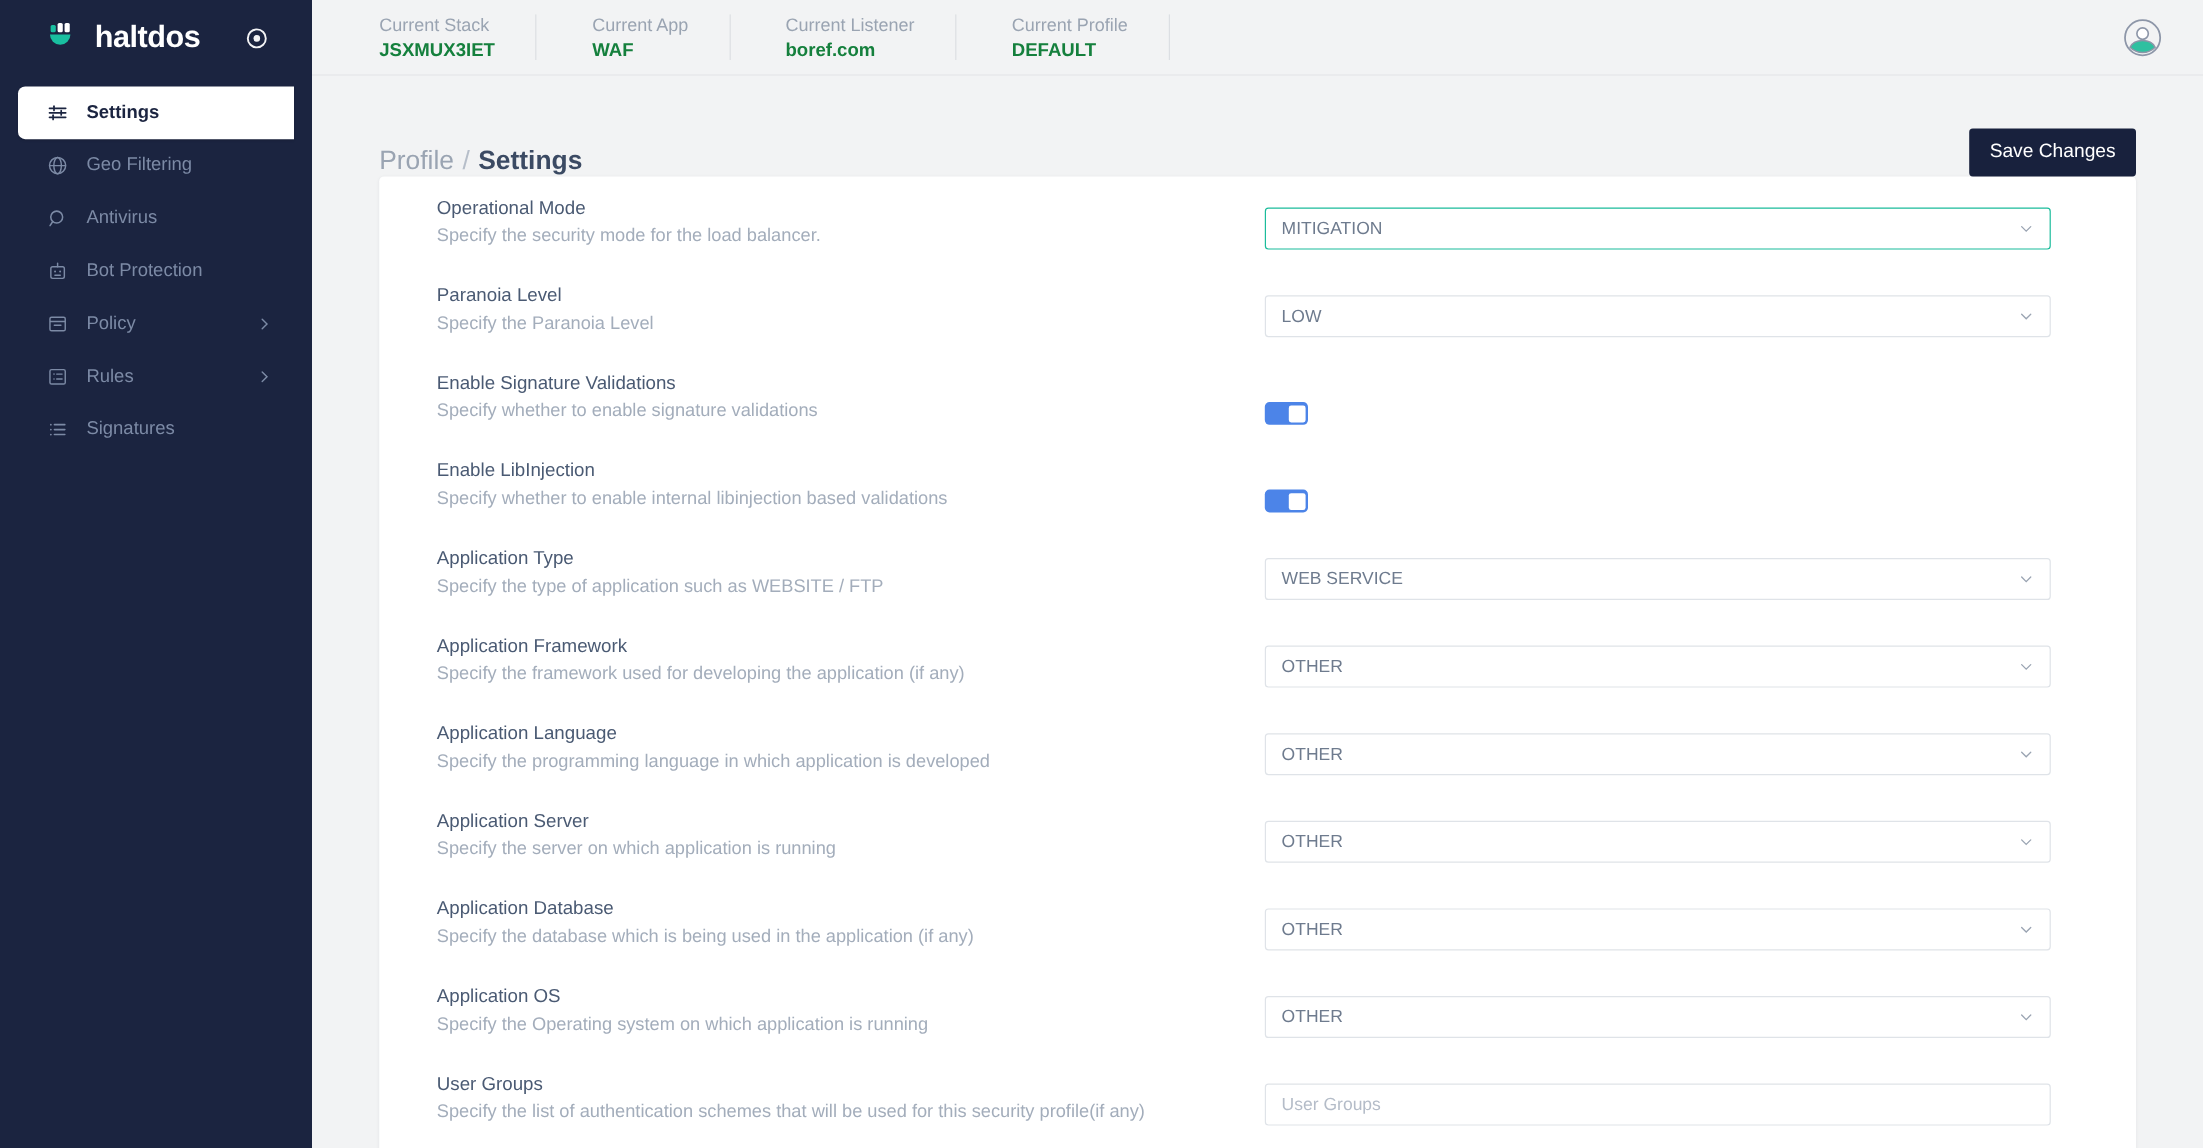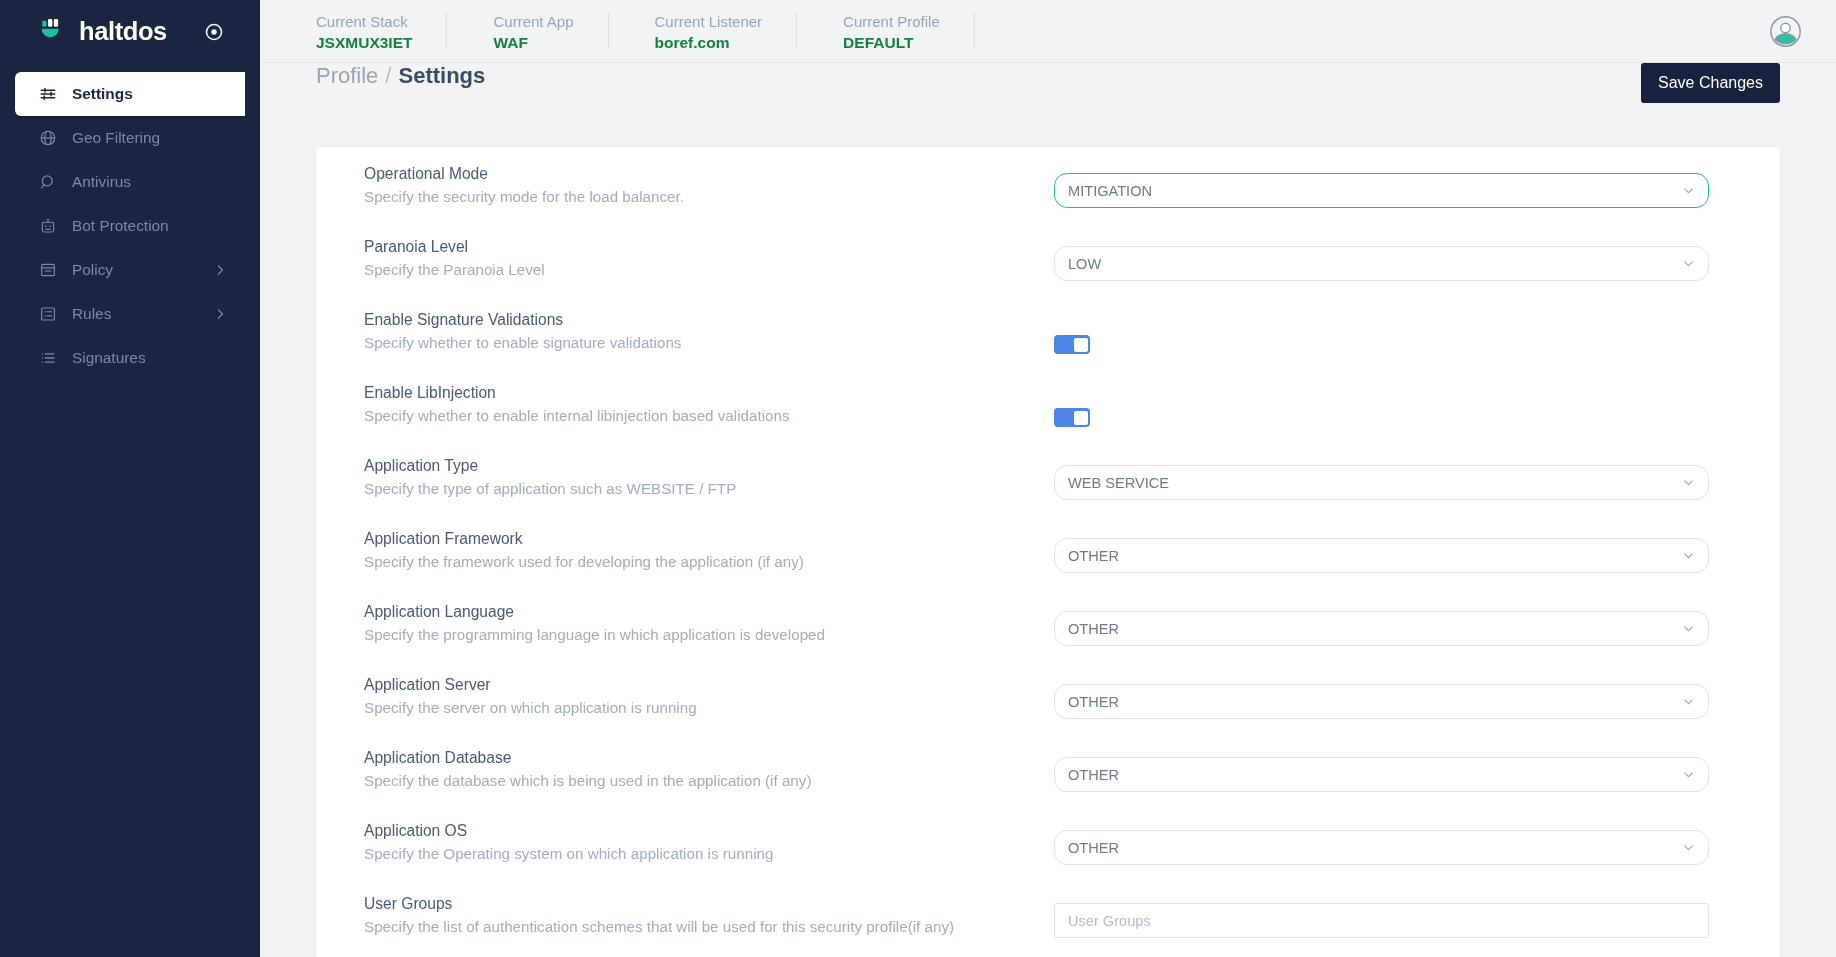--- a/index.html
+++ b/index.html
@@ -74,21 +74,21 @@
   .avatar-wrap {
     display: flex; align-items: center; padding-right: 34px;
   }
   .avatar { width: 33px; height: 33px; display:block; cursor: pointer; }
 
   .content {
     flex: 1; overflow: hidden; padding: 0 56px;
     position: relative;
   }
   .page-head {
-    display: flex; align-items: flex-start;
+    display: flex; align-items: flex-end;
     height: 84px;
   }
   .crumb { font-size: 22px; color: #9aa4b2; }
   .crumb-sep { font-size: 22px; color: #b6bec9; margin: 0 7px; }
   .crumb-cur { font-size: 22px; color: #3b4a63; font-weight: bold; }
   .head-spacer { flex: 1; }
   .save-btn {
     background: #18213d; color: #ffffff;
     border: none; border-radius: 3px;
     font-family: "Liberation Sans", sans-serif;
@@ -109,21 +109,21 @@
     padding: 13px 0 12px 0;
     min-height: 68px;
   }
   .row-labels { width: 690px; flex: 0 0 690px; padding-top: 2px; }
   .row-title { color: #4a5a73; font-size: 15.6px; line-height: 23px; }
   .row-desc  { color: #a3adbb; font-size: 15.2px; line-height: 23px; }
   .row-ctl { flex: 1; display: flex; align-items: flex-start; padding-top: 1px; }
 
   .select {
     width: 655px; height: 35px;
-    border: 1px solid #dfe3e8; border-radius: 13px;
+    border: 1px solid #dfe3e8; border-radius: 3px;
     background: #ffffff;
     display: flex; align-items: center;
     padding: 0 13px; cursor: pointer;
     position: relative;
   }
   .select.focused { border: 1.6px solid #1bbc9b; }
   .select-value { color: #6e7b8e; font-size: 14.6px; flex: 1; }
   .select .caret { width: 13px; height: 13px; display: block; }
 
   .toggle {

